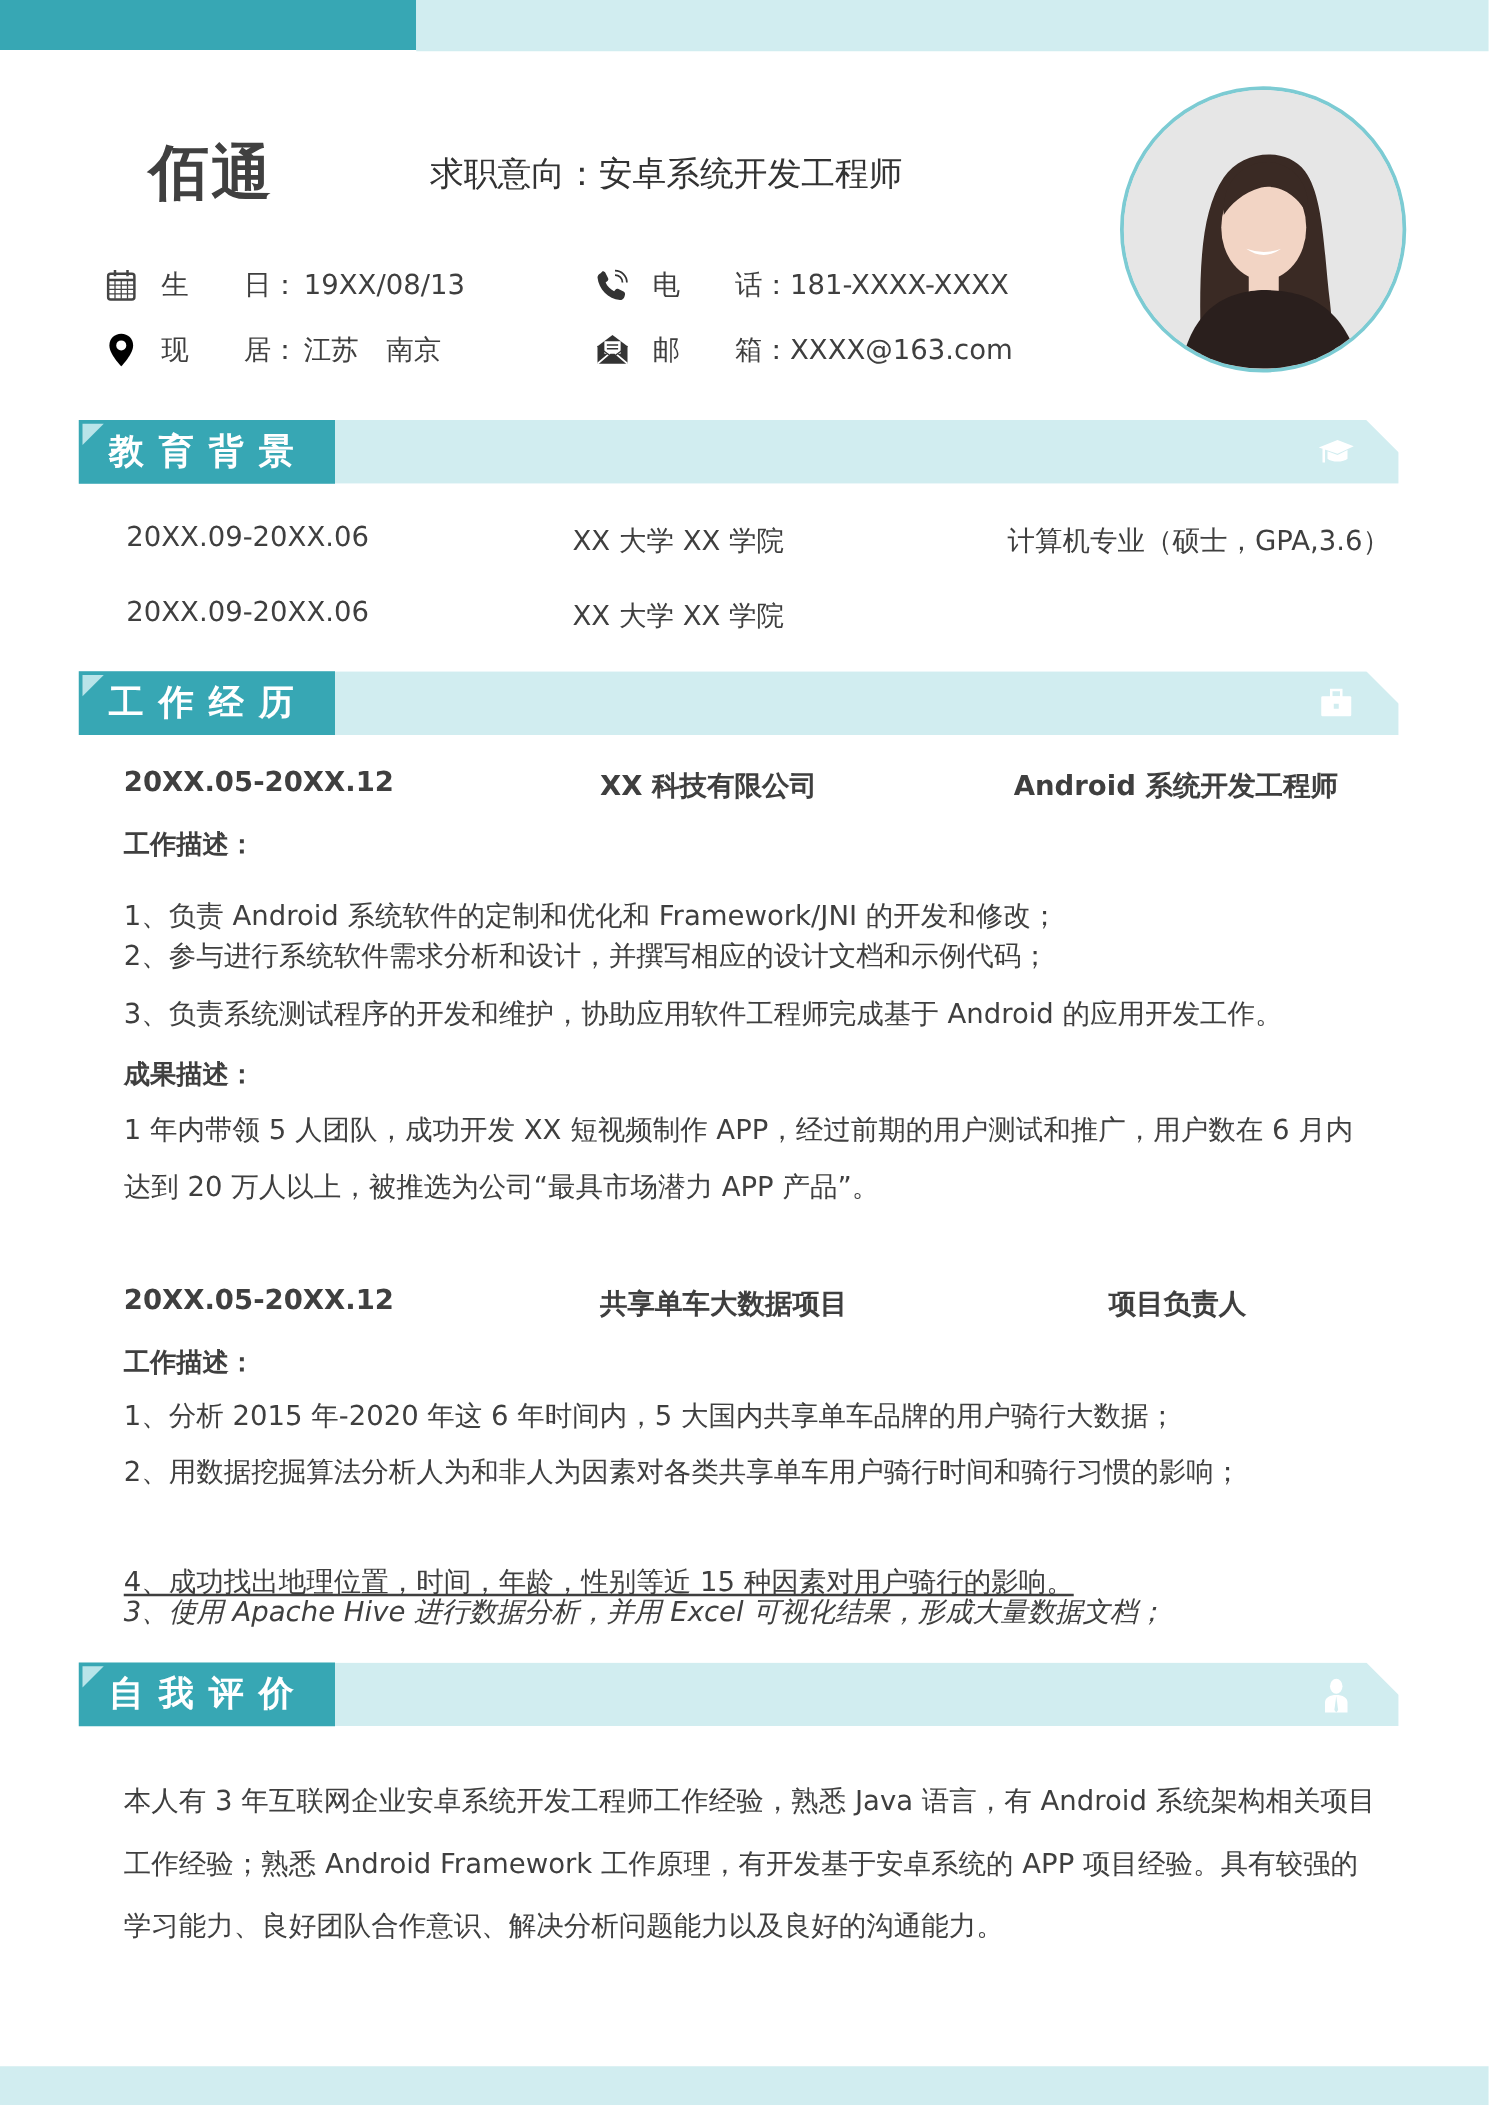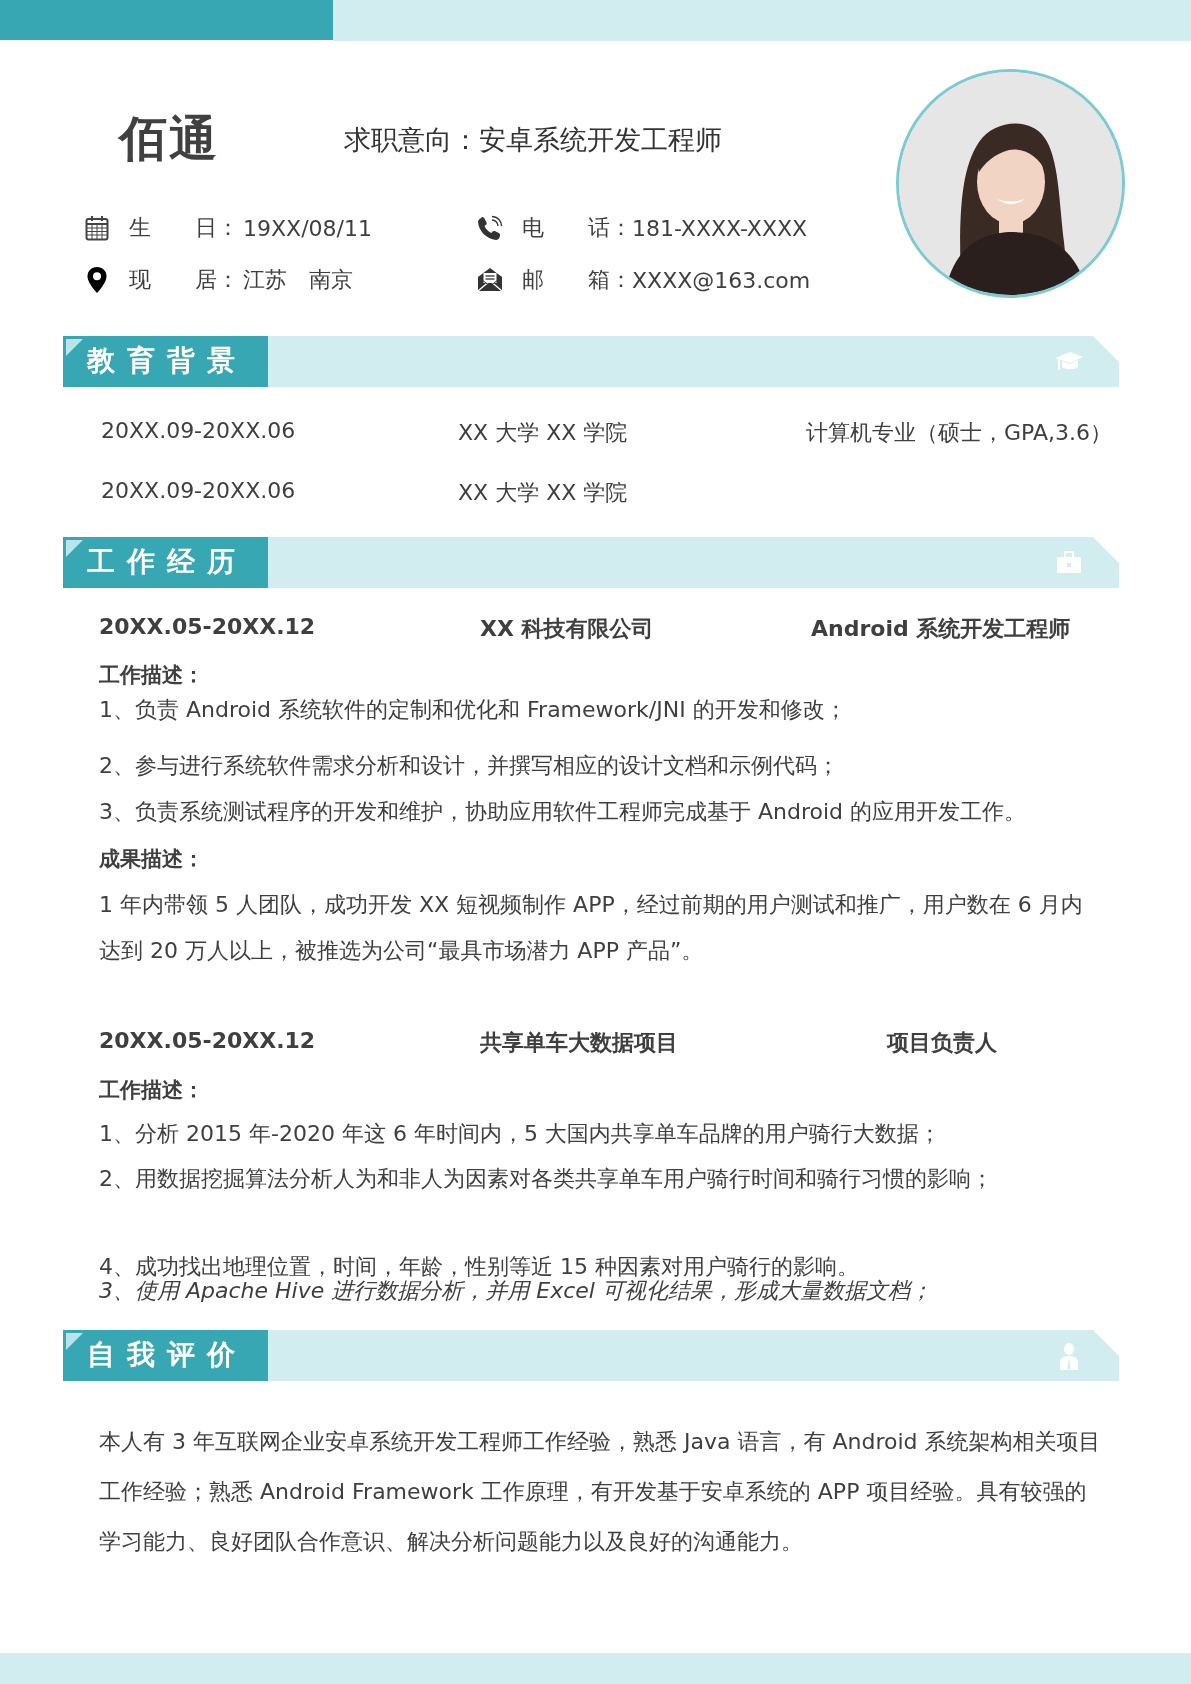--- a/index.html
+++ b/index.html
@@ -60,21 +60,21 @@
           <line x1="2" y1="16.5" x2="22" y2="16.5"></line>
           <line x1="2" y1="20" x2="22" y2="20"></line>
           <line x1="7" y1="9" x2="7" y2="24"></line>
           <line x1="12" y1="9" x2="12" y2="24"></line>
           <line x1="17" y1="9" x2="17" y2="24"></line>
         </g>
       </svg>
   </span>
   <span class="lbl1">生</span>
   <span class="lbl2">日：</span>
-  <span class="val">19XX/08/11</span>
+  <span class="val">19XX/08/13</span>
 </div>
 
 <div class="info-row" style="left:83px; top:264px;">
   <span class="ico">
     <svg width="22" height="28" viewBox="0 0 22 28">
         <path d="M11 1C5.5 1 1.5 5 1.5 10.3c0 7 9.5 16.7 9.5 16.7s9.5-9.7 9.5-16.7C20.5 5 16.5 1 11 1z" fill="#000"></path>
         <circle cx="11" cy="10.3" r="4" fill="#fff"></circle>
       </svg>
   </span>
   <span class="lbl1">现</span>
@@ -160,37 +160,37 @@
       </svg>
   </div>
 </div>
 
 <div class="job-head" style="top:614px;">
   <span style="left:99px;">20XX.05-20XX.12</span>
   <span style="left:480px;">XX 科技有限公司</span>
   <span style="left:811px;">Android 系统开发工程师</span>
 </div>
 <div class="bold-label" style="top:660px;">工作描述：</div>
-<div class="para" style="top:695px;">1、负责 Android 系统软件的定制和优化和 Framework/JNI  的开发和修改；</div>
+<div class="para" style="top:719px;">1、负责 Android 系统软件的定制和优化和 Framework/JNI  的开发和修改；</div>
 <div class="para" style="top:751px;">2、参与进行系统软件需求分析和设计，并撰写相应的设计文档和示例代码；</div>
 <div class="para" style="top:797px;">3、负责系统测试程序的开发和维护，协助应用软件工程师完成基于 Android 的应用开发工作。</div>
 <div class="bold-label" style="top:844px;">成果描述：</div>
 <div class="para" style="top:890px;">1 年内带领 5 人团队，成功开发 XX 短视频制作 APP，经过前期的用户测试和推广，用户数在 6 月内</div>
 <div class="para" style="top:936px;">达到 20 万人以上，被推选为公司“最具市场潜力 APP 产品”。</div>
 
 <div class="job-head" style="top:1028px;">
   <span style="left:99px;">20XX.05-20XX.12</span>
   <span style="left:480px;">共享单车大数据项目</span>
   <span style="left:887px;text-align:right;">项目负责人</span>
 </div>
 <div class="bold-label" style="top:1075px;">工作描述：</div>
 <div class="para" style="top:1119px;">1、分析  2015  年-2020 年这 6 年时间内，5 大国内共享单车品牌的用户骑行大数据；</div>
 <div class="para" style="top:1164px;">2、用数据挖掘算法分析人为和非人为因素对各类共享单车用户骑行时间和骑行习惯的影响；</div>
 <div class="para" style="top:1276px;font-style:italic;">3、使用  Apache Hive  进行数据分析，并用  Excel  可视化结果，形成大量数据文档；</div>
-<div class="para" style="top:1252px;">4、成功找出地理位置，时间，年龄，性别等近  15 种因素对用户骑行的影响。</div>
+<div class="para" style="top:1252px;text-decoration:underline;">4、成功找出地理位置，时间，年龄，性别等近  15 种因素对用户骑行的影响。</div>
 
 <div class="sec-head" style="top:1330px;">
   <div class="bar-light"></div>
   <div class="bar-dark"></div>
   <div class="corner"></div>
   <div class="title">自我评价</div>
   <div class="sec-icon">
     <svg width="32" height="32" viewBox="0 0 32 32">
         <ellipse cx="16" cy="9" rx="5" ry="6" fill="#fff"></ellipse>
         <path d="M7 30 V22 C7 18 11 16 16 16 C21 16 25 18 25 22 V30 Z" fill="#fff"></path>

